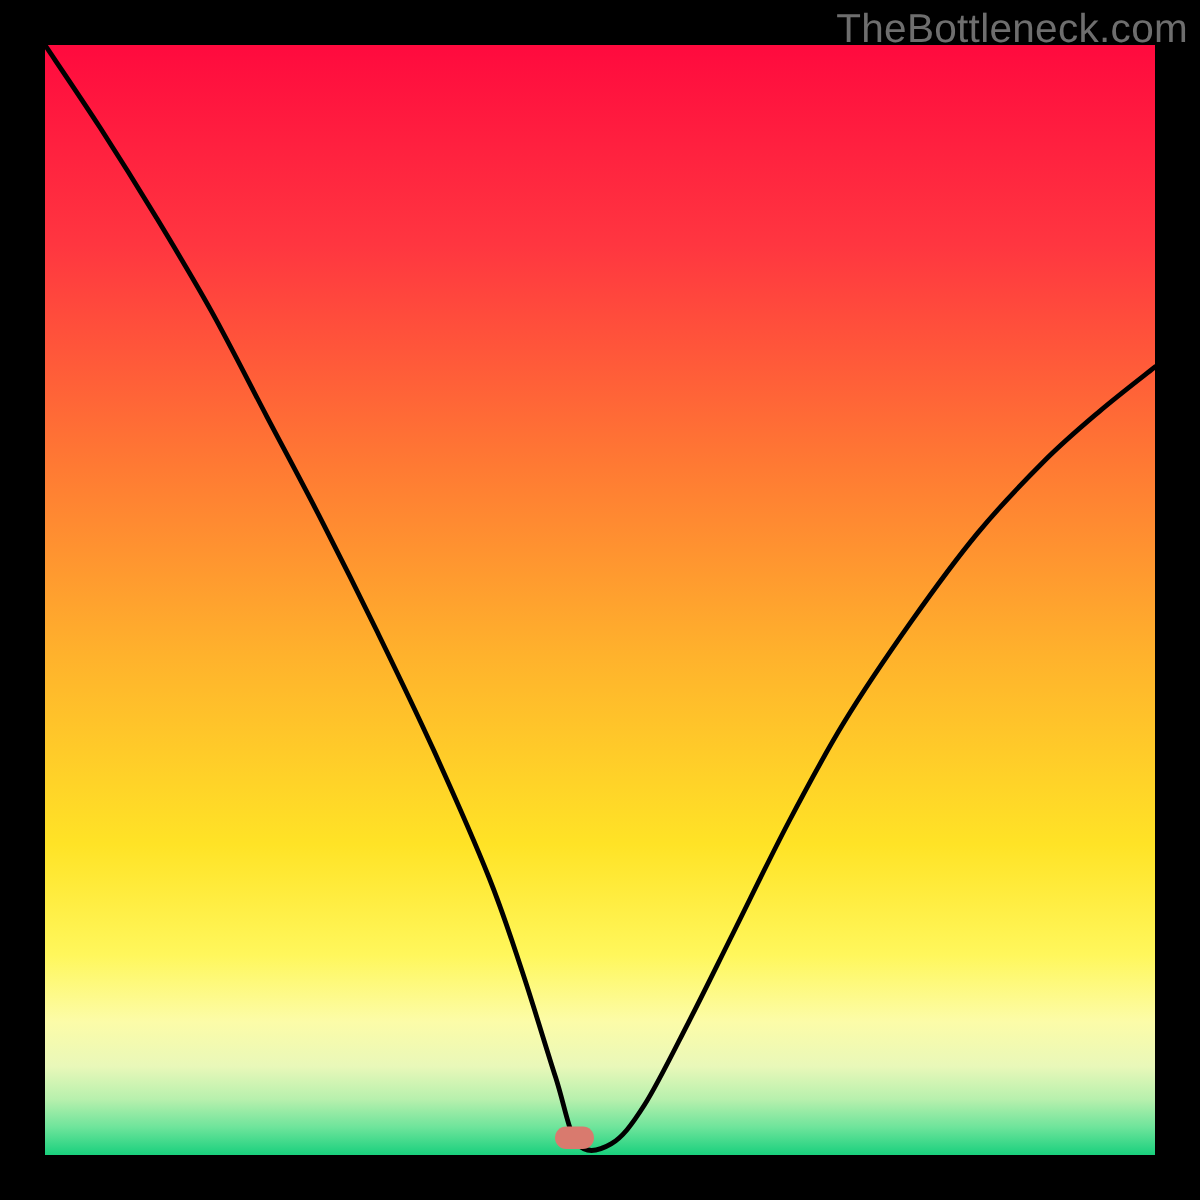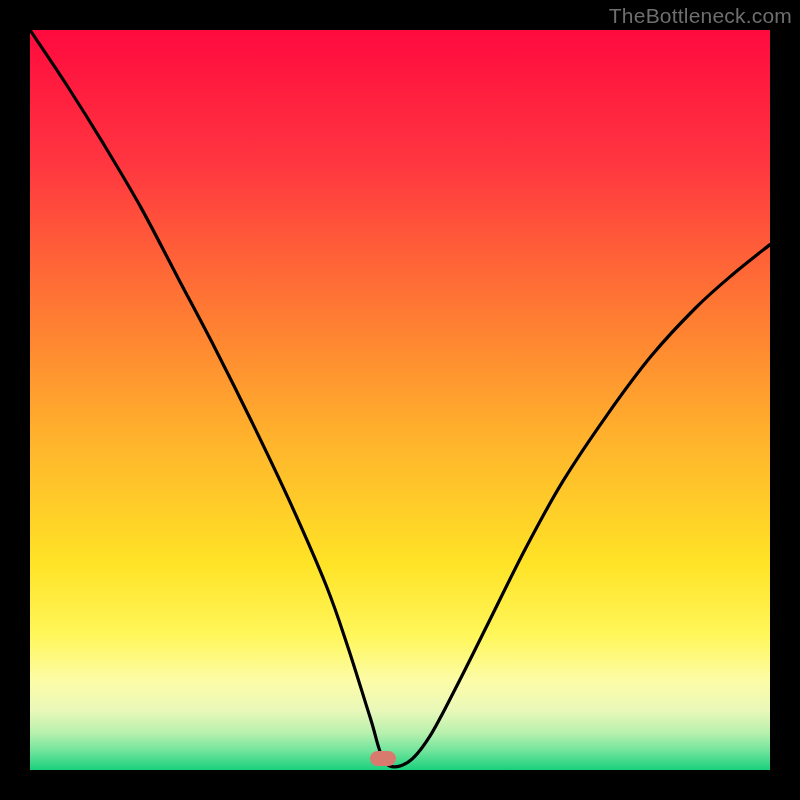--- a/index.html
+++ b/index.html
@@ -42,21 +42,21 @@
   }
   .marker {
     position: absolute;
     border-radius: 9px;
   }
   .watermark {
     position: absolute;
     right: 8px;
     top: 4px;
     font-family: Arial, Helvetica, sans-serif;
-    font-size: 21px;
+    font-size: 27px;
     font-weight: 500;
     color: #6e6e6e;
     letter-spacing: 0.2px;
   }
 </style>
 </head>
 <body>
 
 <div class="frame">
 

